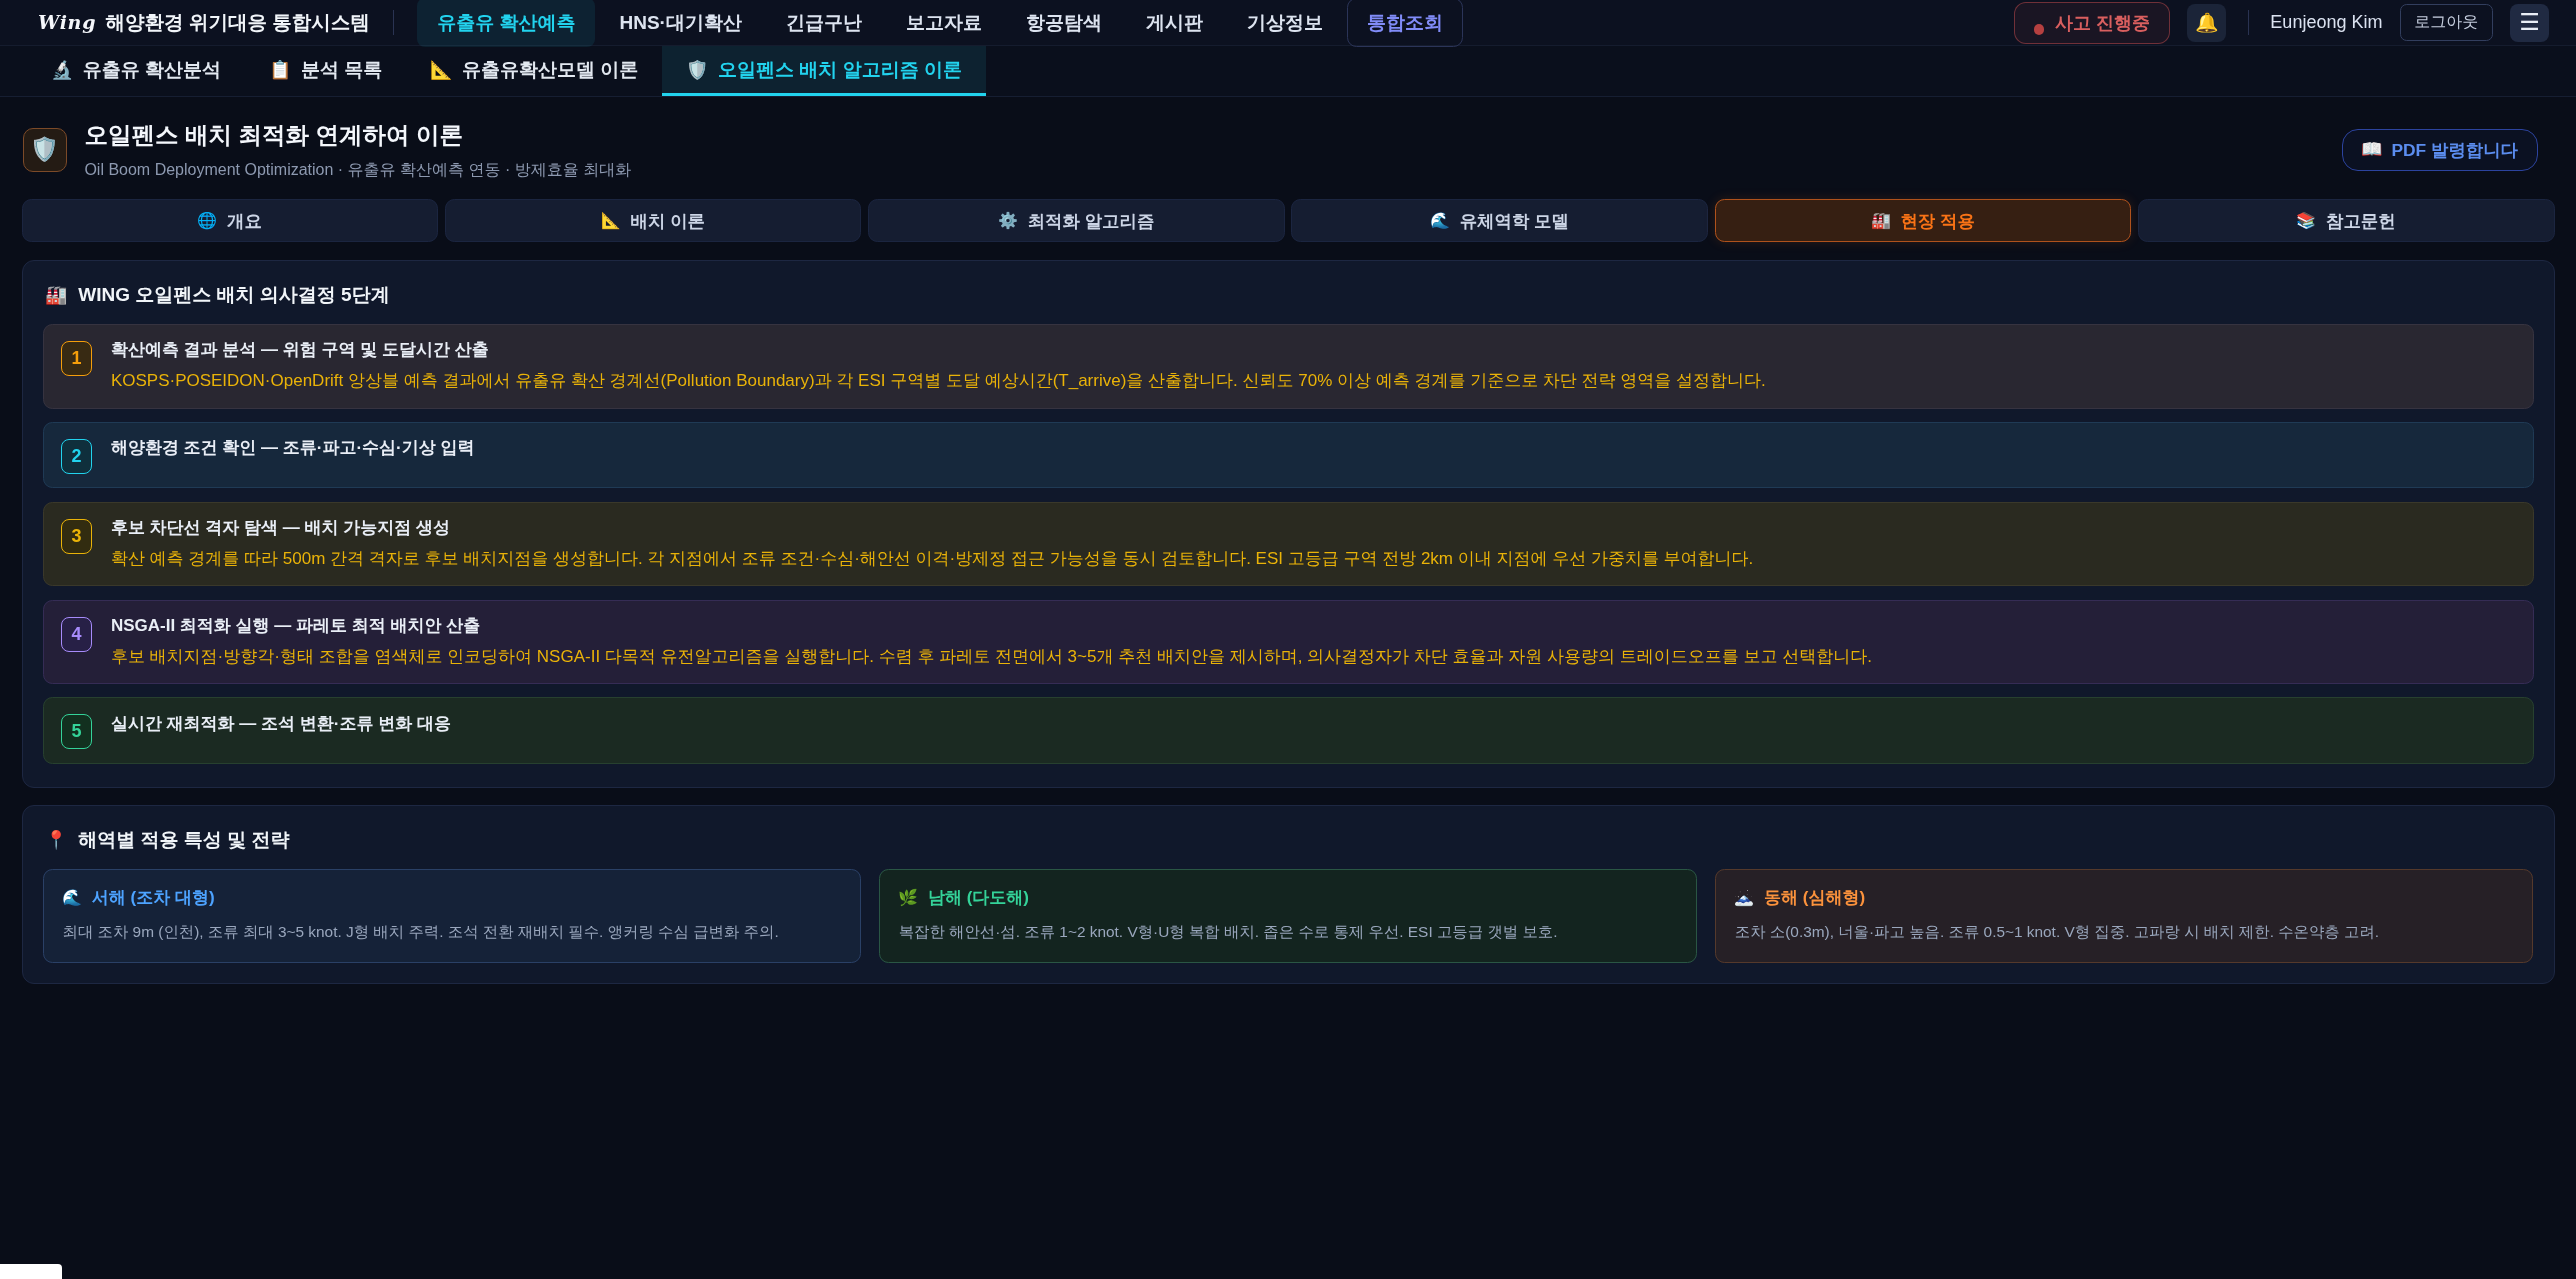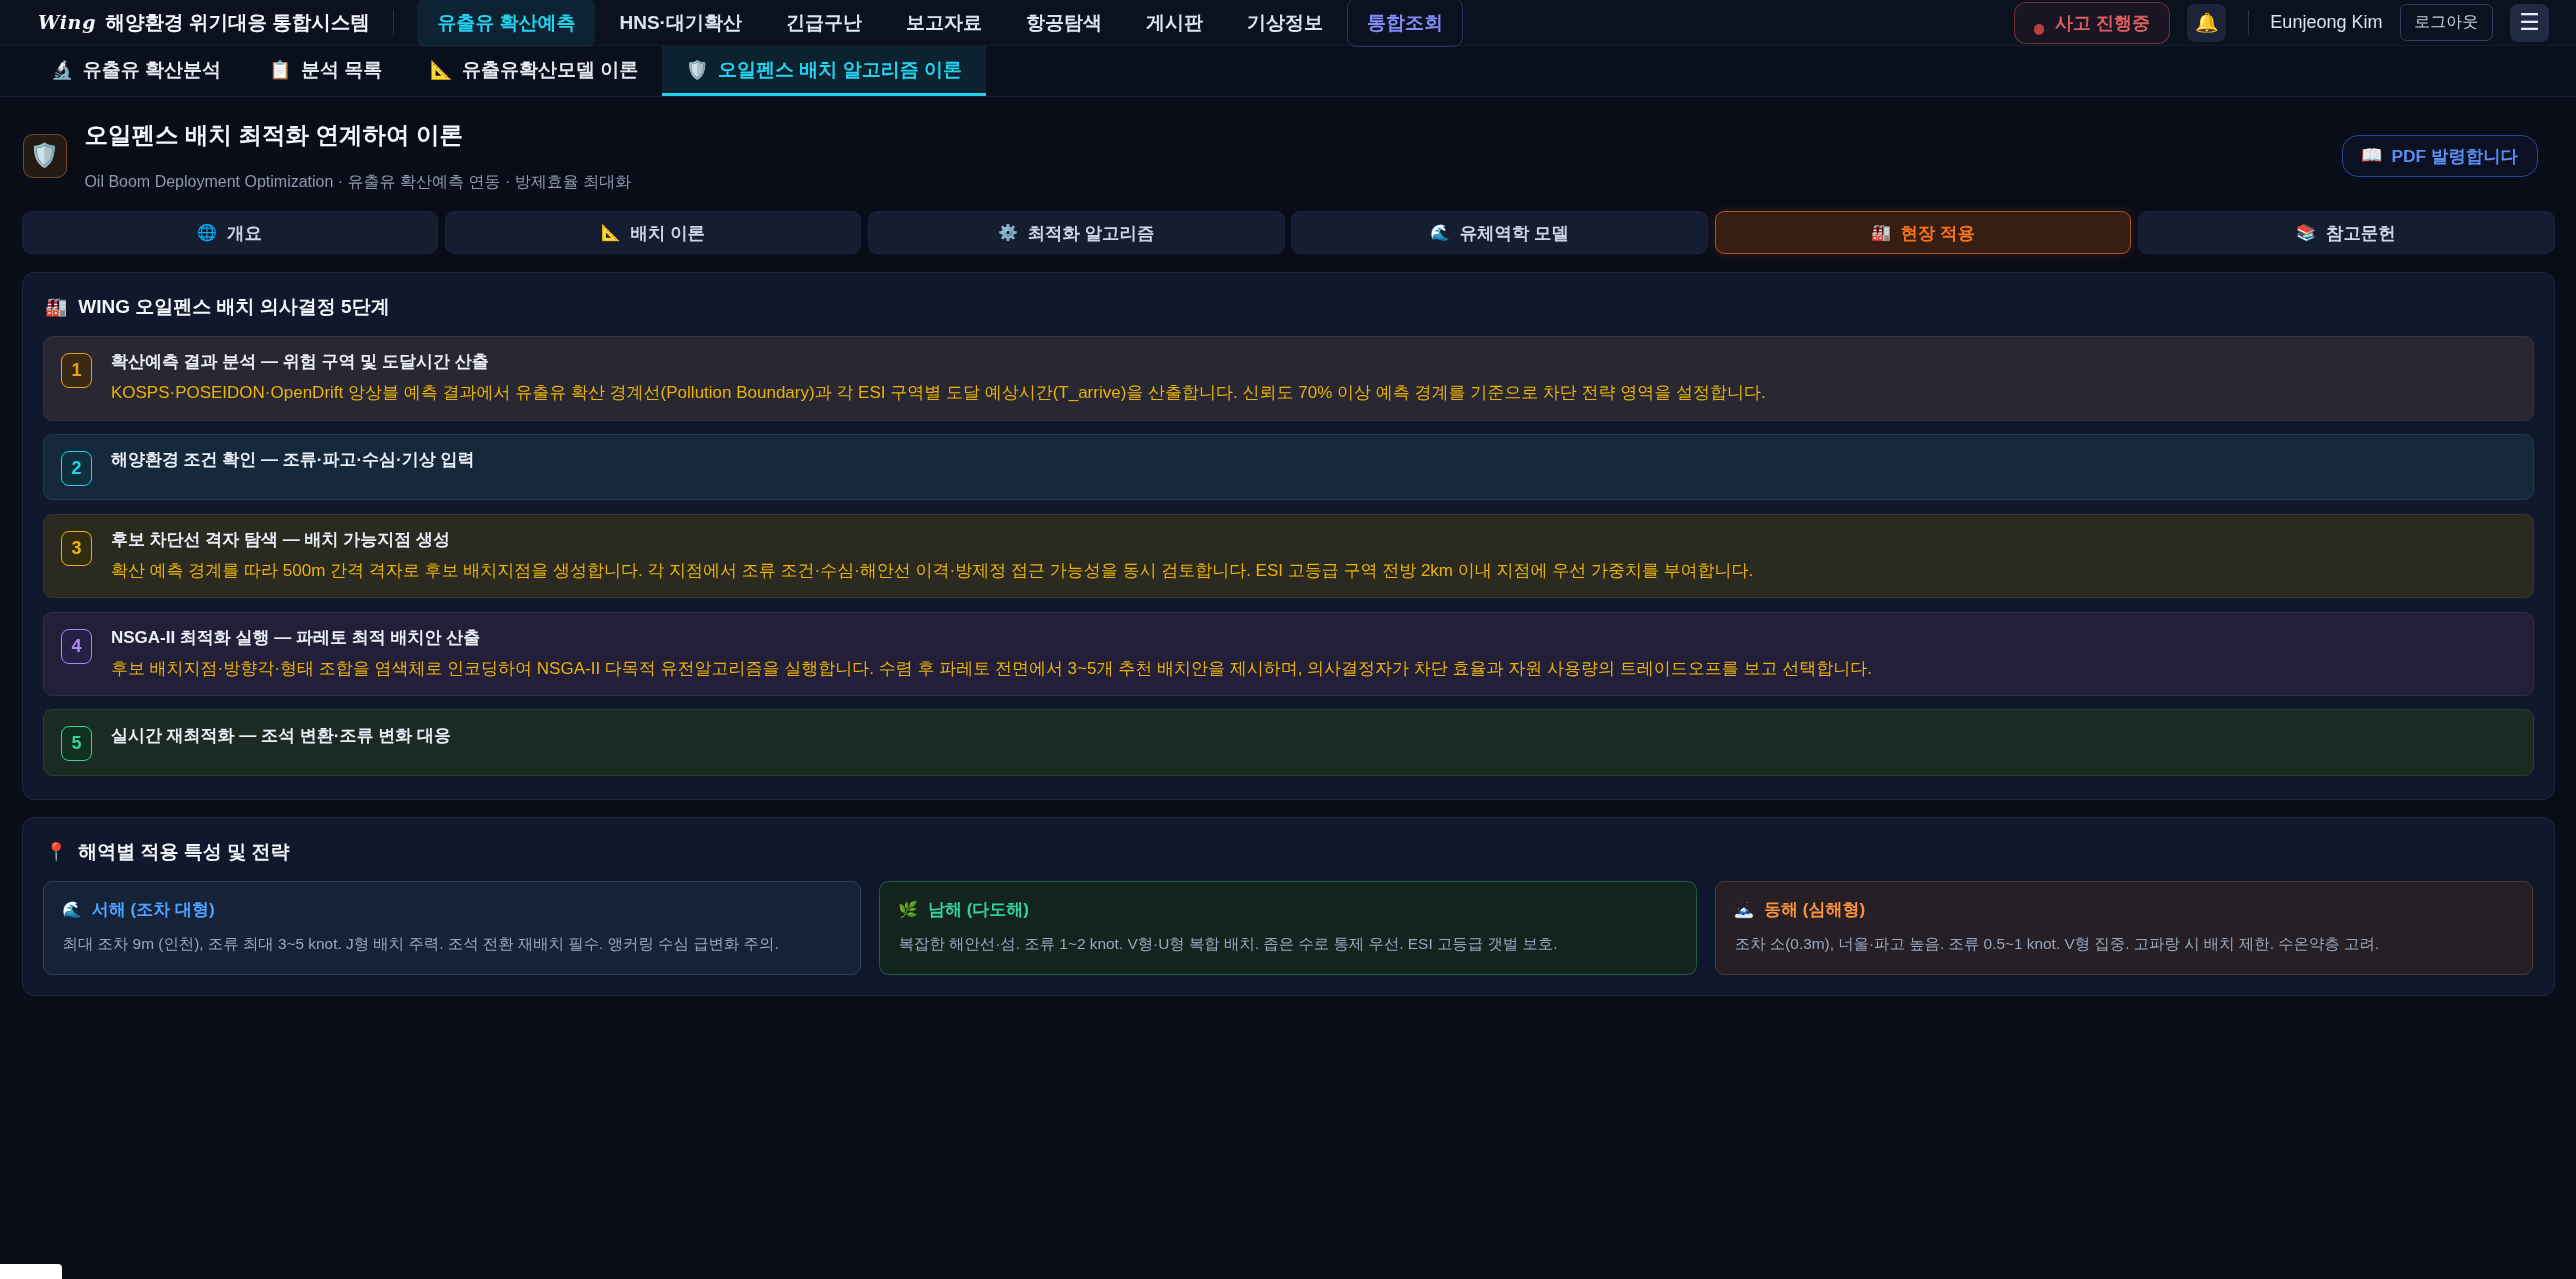--- a/index.html
+++ b/index.html
@@ -57,21 +57,21 @@
   .subtab .ticon { font-size:18px; }
   .subtab.active { color:var(--accent_cyan,#22d3ee); background:#0d2230; border-bottom:3.4px solid var(--accent_cyan,#22d3ee); }
   
   .page-head { display:flex; align-items:center; padding:21.5px 38px 4px 23px; }
   .page-head-icon {
     width:44px; height:44px; border-radius:10px; background:#241b14;
     border:1.3px solid #7c4a28; display:flex; align-items:center; justify-content:center;
     font-size:23px; margin-right:17.4px; flex:0 0 auto;
   }
   .page-title { font-size:23.5px; font-weight:bold; color:#f4f7fc; }
-  .page-subtitle { font-size:16px; color:#8d99b0; margin-top:21px; }
+  .page-subtitle { font-size:16px; color:#8d99b0; margin-top:9px; }
   .pdf-btn {
     margin-left:auto; display:flex; align-items:center; gap:8px; font-size:17.4px; font-weight:bold;
     color:var(--accent_blue,#5b8def); border:0.7px solid #2c4global3a8; border:0.7px solid #2c439e;
     border-radius:16px; padding:8px 19px; background:rgba(43,80,200,0.06); cursor:pointer; white-space:nowrap;
   }
   
   .section-tabs { display:flex; gap:6.7px; margin:14.8px 21.5px 0 21.5px; }
   .section-tab {
     flex:1; height:43px; border-radius:9.4px; background:#151d31; border:1.3px solid #1b2540;
     display:flex; align-items:center; justify-content:center; gap:9.4px;

